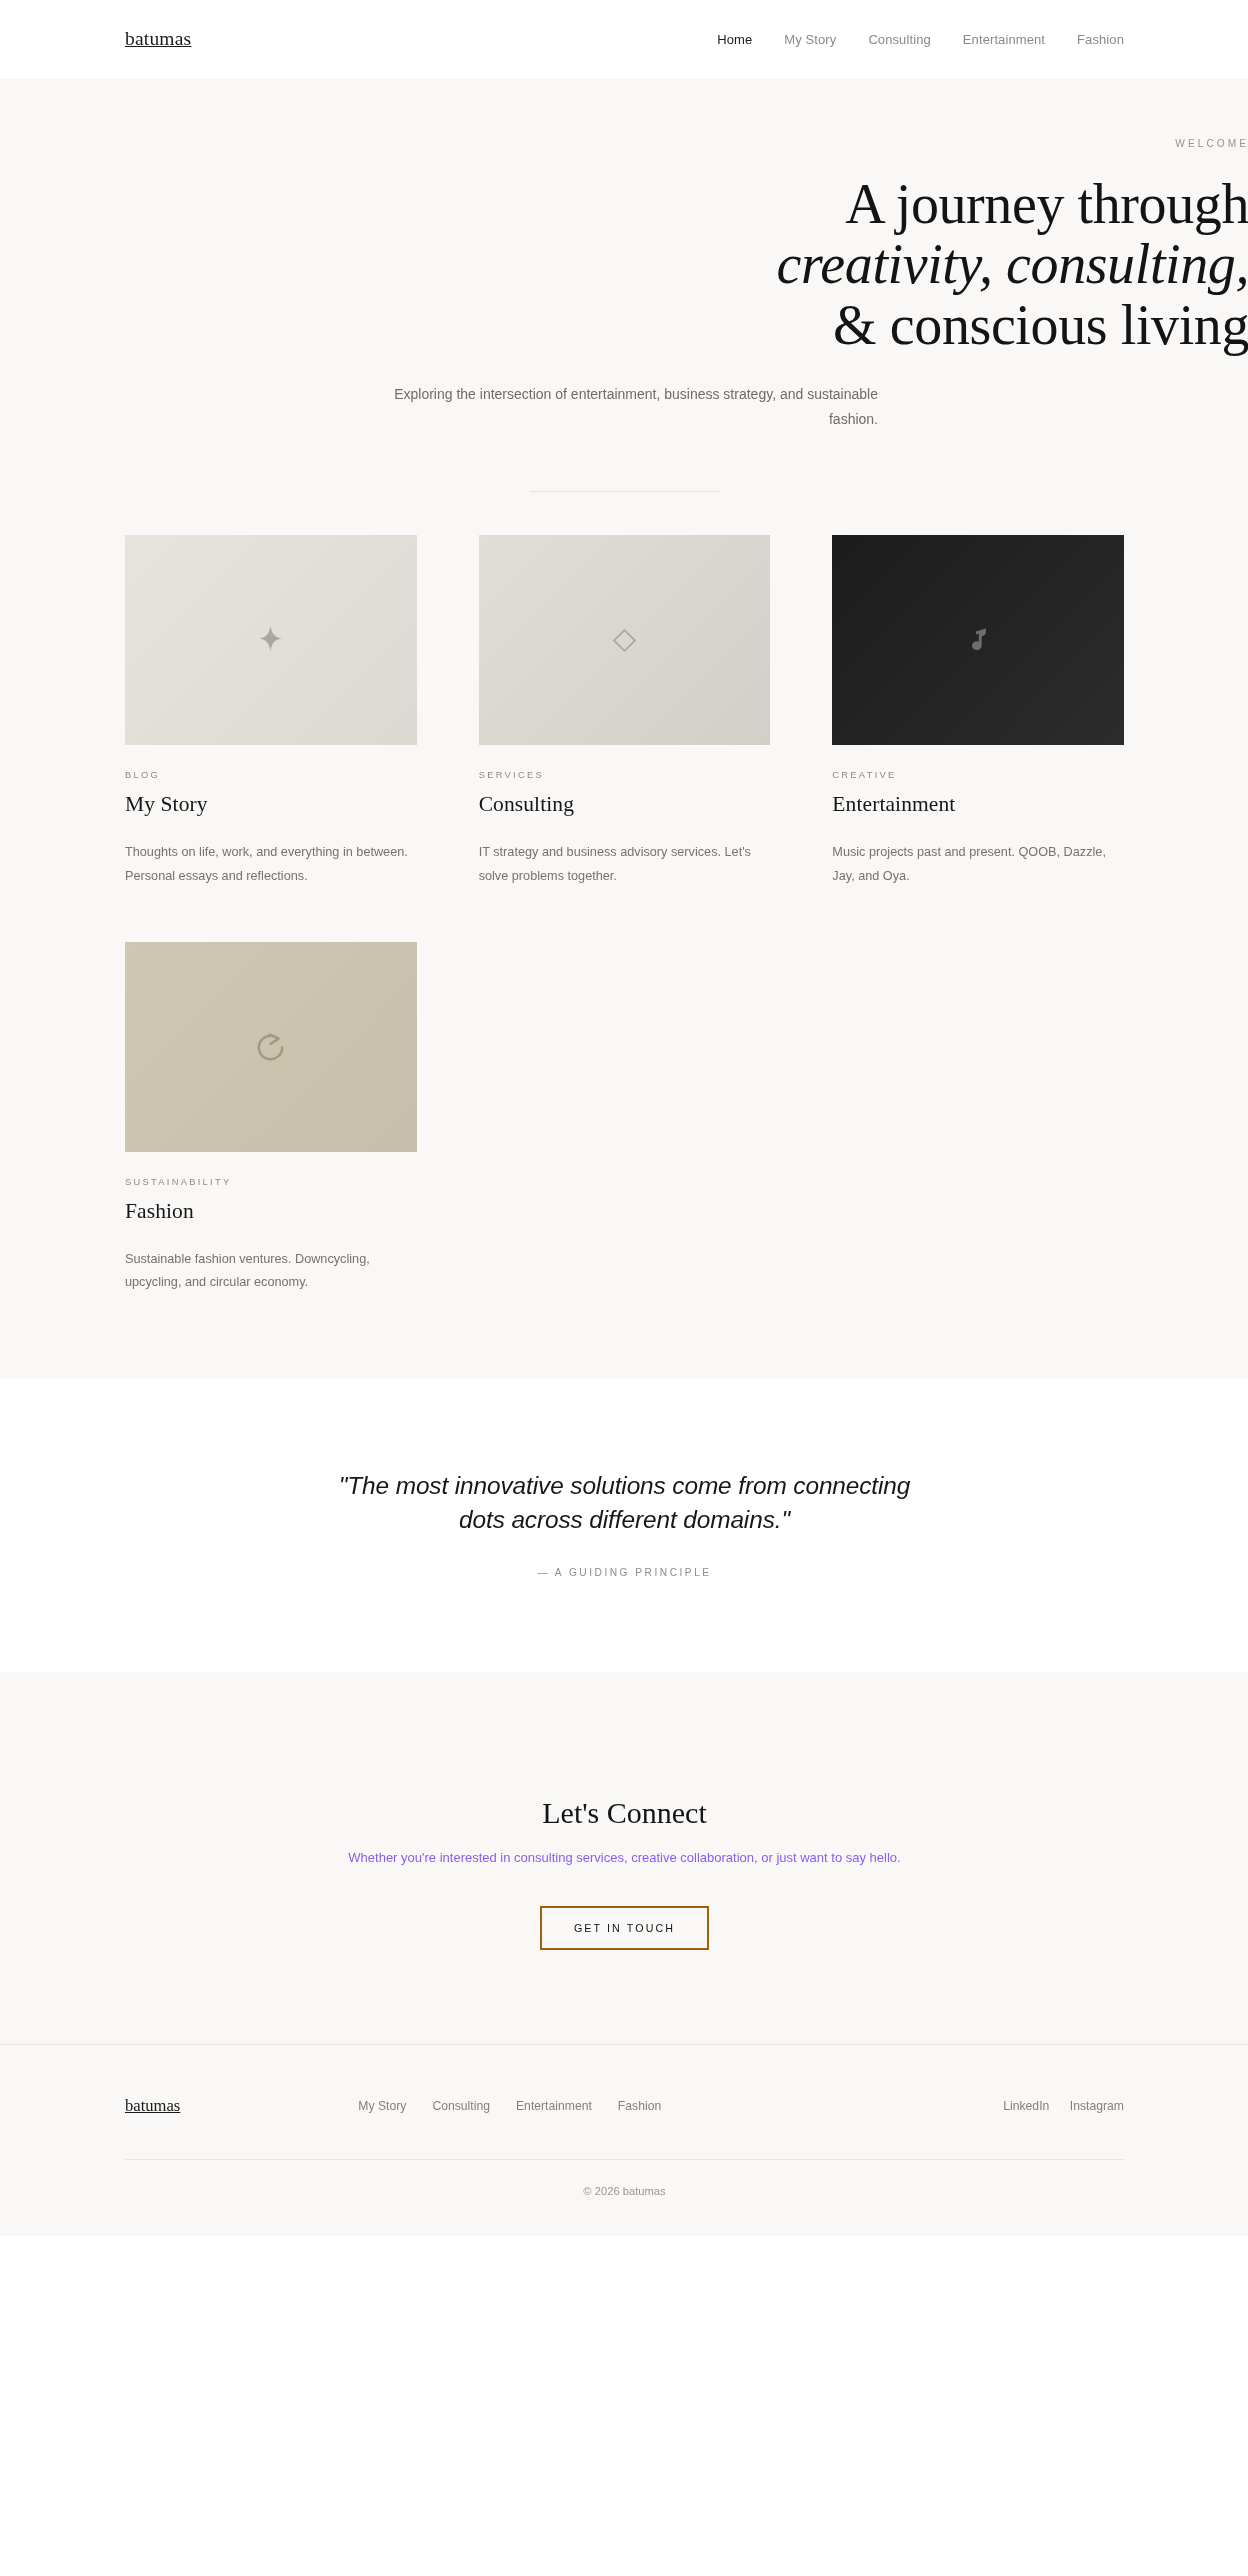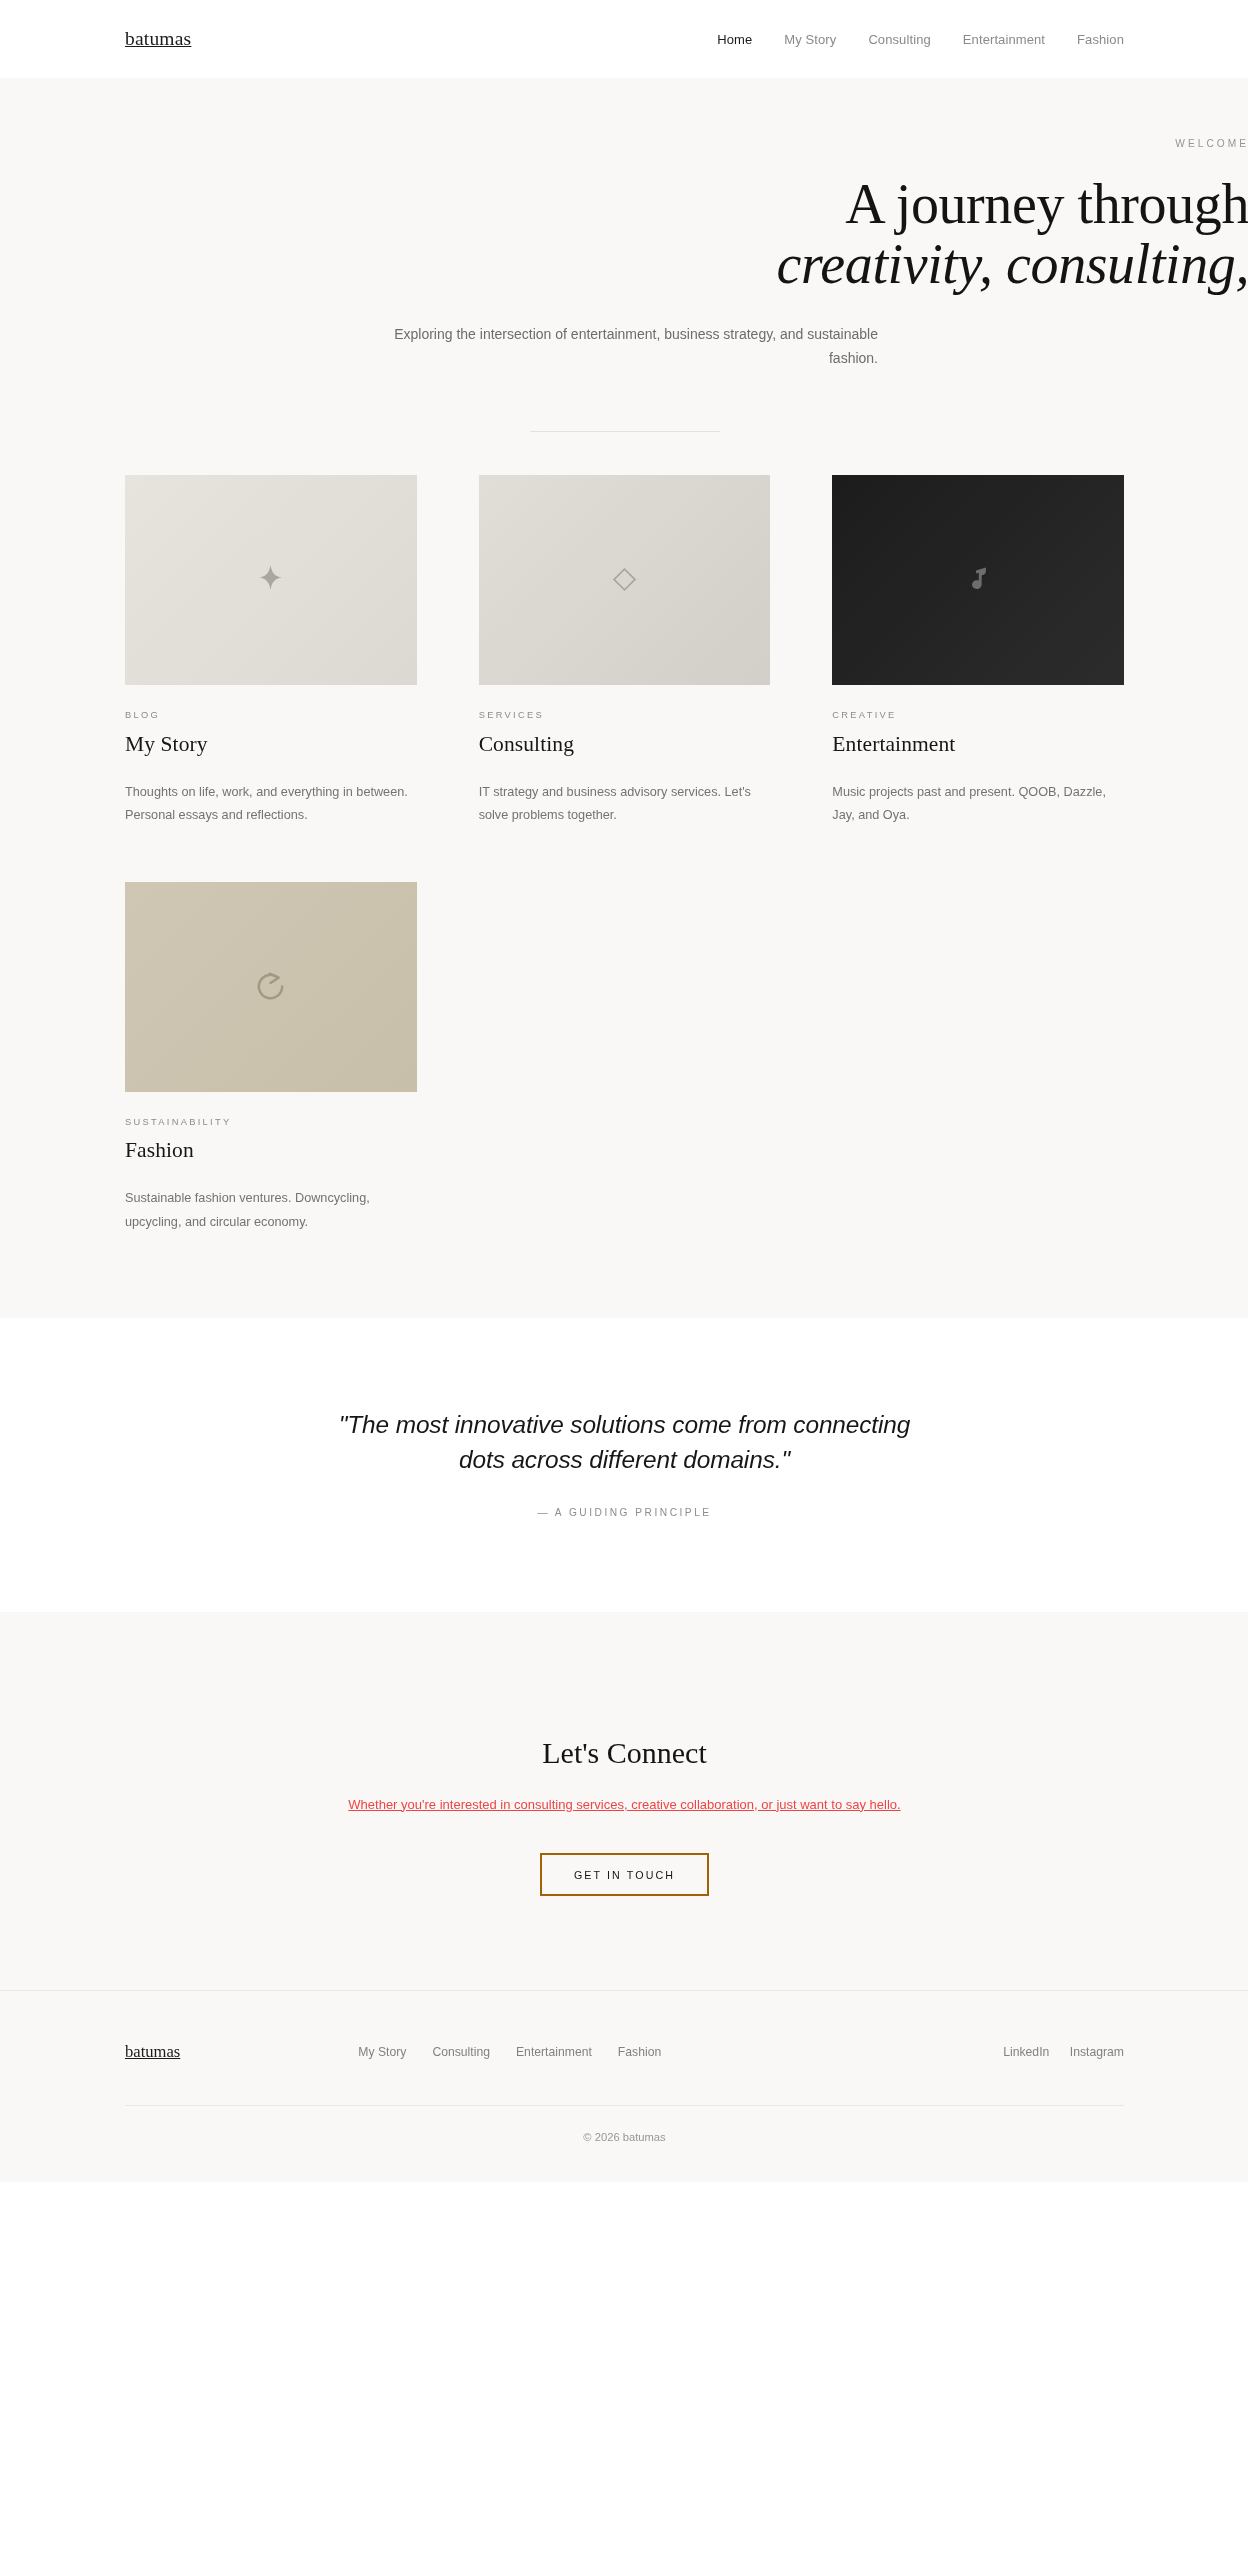--- a/index.html
+++ b/index.html
@@ -154,26 +154,25 @@
     text-align:center;
   }
   .cta-title{
     font-family:"Liberation Serif", serif;
     font-size:30px;
     font-weight:400;
     color:#141414;
     margin-top:36px;
   }
   .cta-sub{
-    margin:23px auto 0;
+    margin:16px auto 0;
     width:566px;
     font-size:13px;
     line-height:1.8;
-    color:#ef4444;
-    text-decoration:underline;
+    color:#8b5cf6;
   }
   .cta-button{
     display:inline-block;
     margin-top:37px;
     border:2px solid #a16207;
     background:transparent;
     color:#141414;
     padding:13.7px 32px;
     font-size:10.7px;
     letter-spacing:2.1px;
@@ -237,20 +236,21 @@
     <a class="nav-link" href="#">Entertainment</a>
     <a class="nav-link" href="#">Fashion</a>
   </nav>
 </header>
 
 <section class="hero">
   <div class="eyebrow">WELCOME</div>
   <h1 class="hero-title">
     <span class="ln">A journey through</span>
     <span class="it">creativity, consulting,</span>
+    <span class="ln">&amp; conscious living</span>
   </h1>
   <p class="hero-sub">Exploring the intersection of entertainment, business strategy, and sustainable fashion.</p>
   <div class="hero-rule"></div>
 </section>
 
 <section class="cards-section">
   <div class="card-grid">
 
     <a class="card" href="#">
       <div class="card-thumb t-blog">

